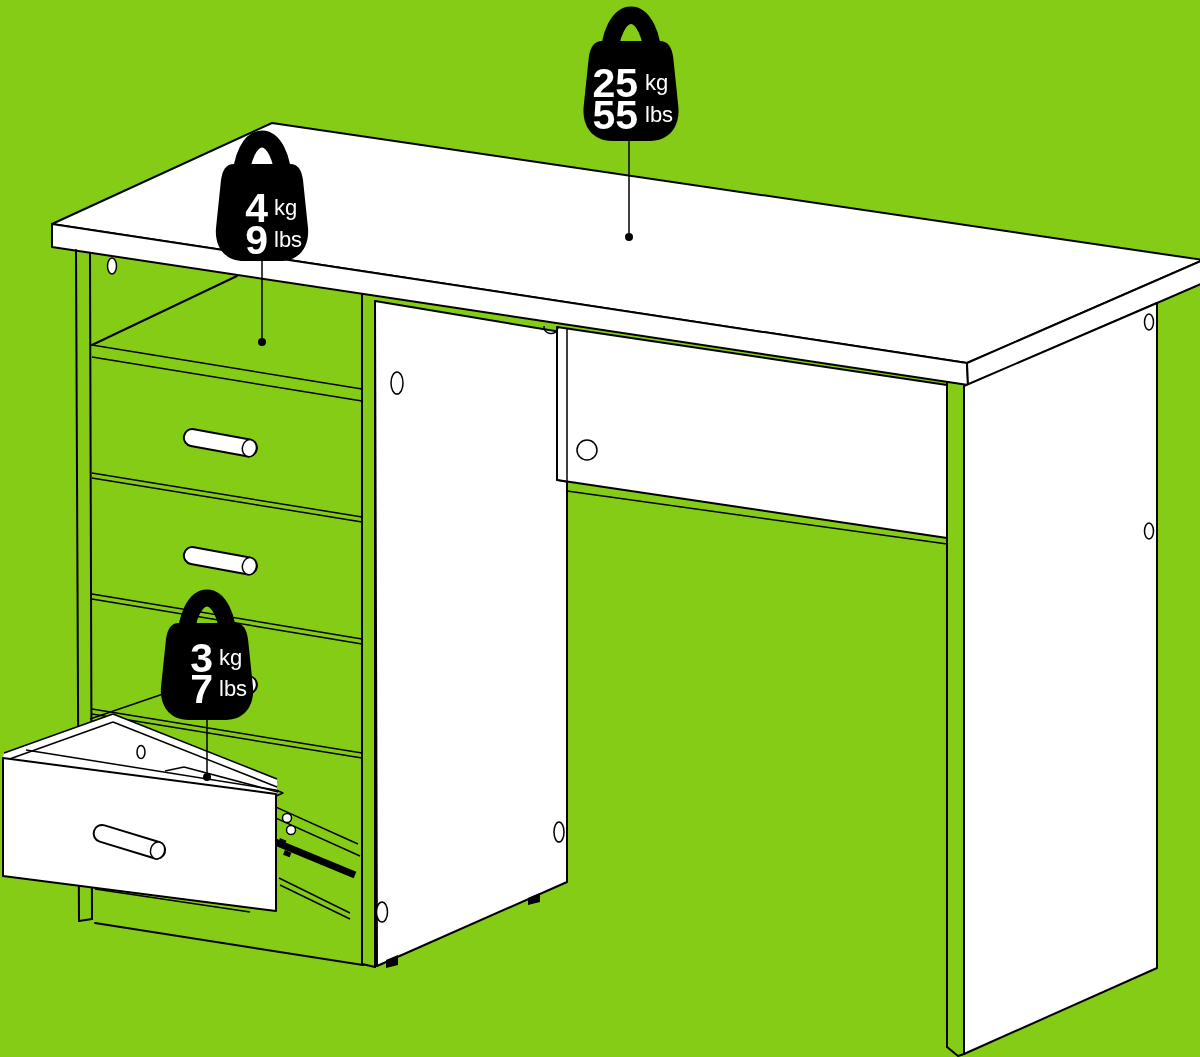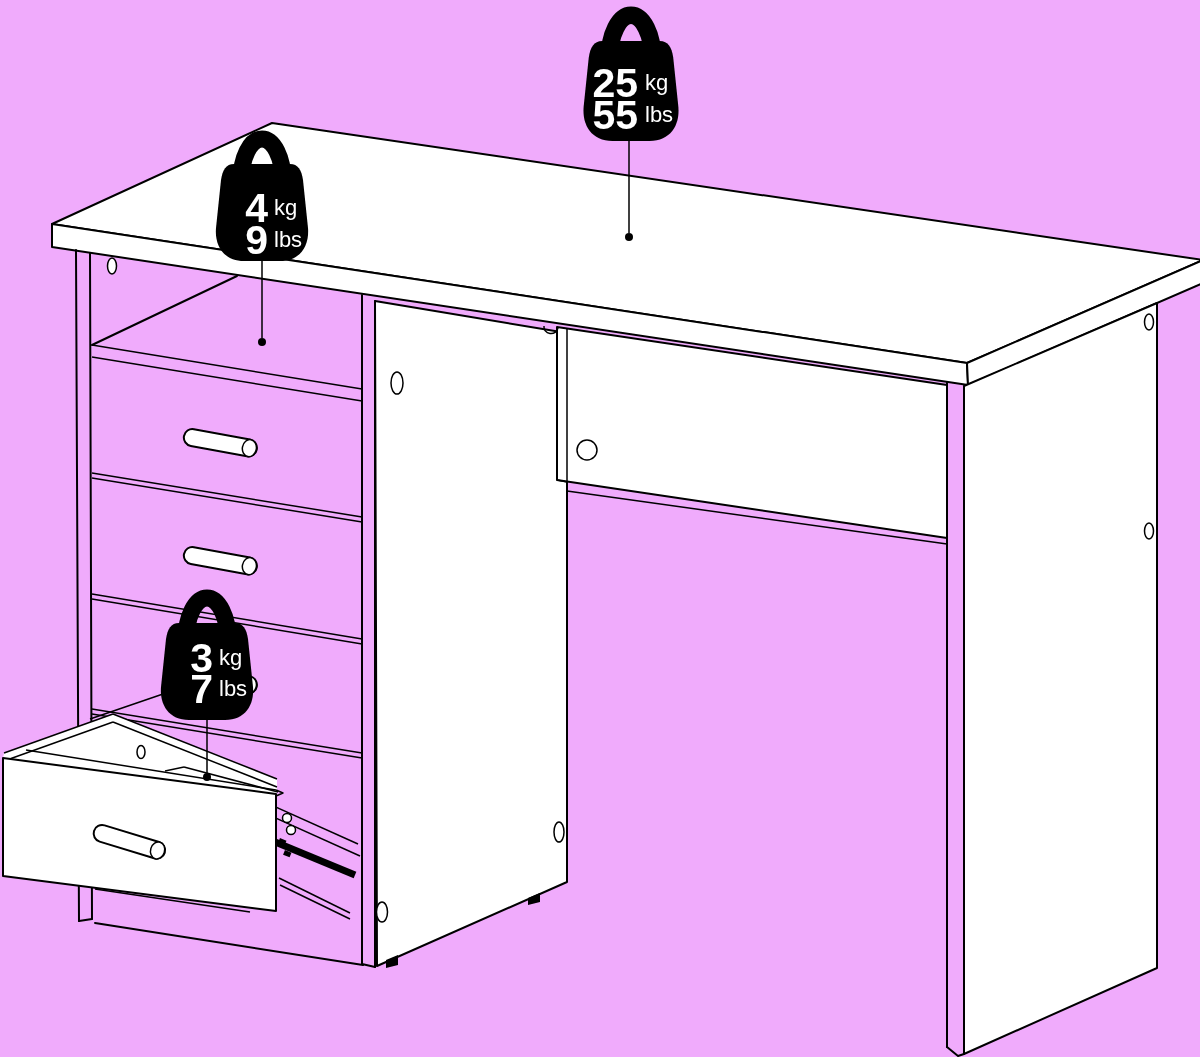--- a/index.html
+++ b/index.html
@@ -1,16 +1,16 @@
 <!DOCTYPE html>
 <html><head>
 <meta charset="utf-8">
 <style>
   html,body{margin:0;padding:0;background:#ffffff;}
-  .stage{position:relative;width:1200px;height:1057px;background:#f0abfc;overflow:hidden;
+  .stage{position:relative;width:1200px;height:1057px;background:#84cc16;overflow:hidden;
          font-family:"Liberation Sans", sans-serif;}
   svg{display:block}
   .line{fill:none;stroke:#000;stroke-width:2;stroke-linejoin:round;stroke-linecap:round;}
   .thin{fill:none;stroke:#000;stroke-width:1.5;stroke-linejoin:round;}
   .panel{fill:#ffffff;stroke:#000;stroke-width:2;stroke-linejoin:round;}
   .hole{fill:#ffffff;stroke:#000;stroke-width:1.5;}
   .dark{fill:#000;stroke:none;}
   .kb-num{font-size:41px;font-weight:bold;}
   .kb-unit{font-size:22px;font-weight:normal;}
 </style>

